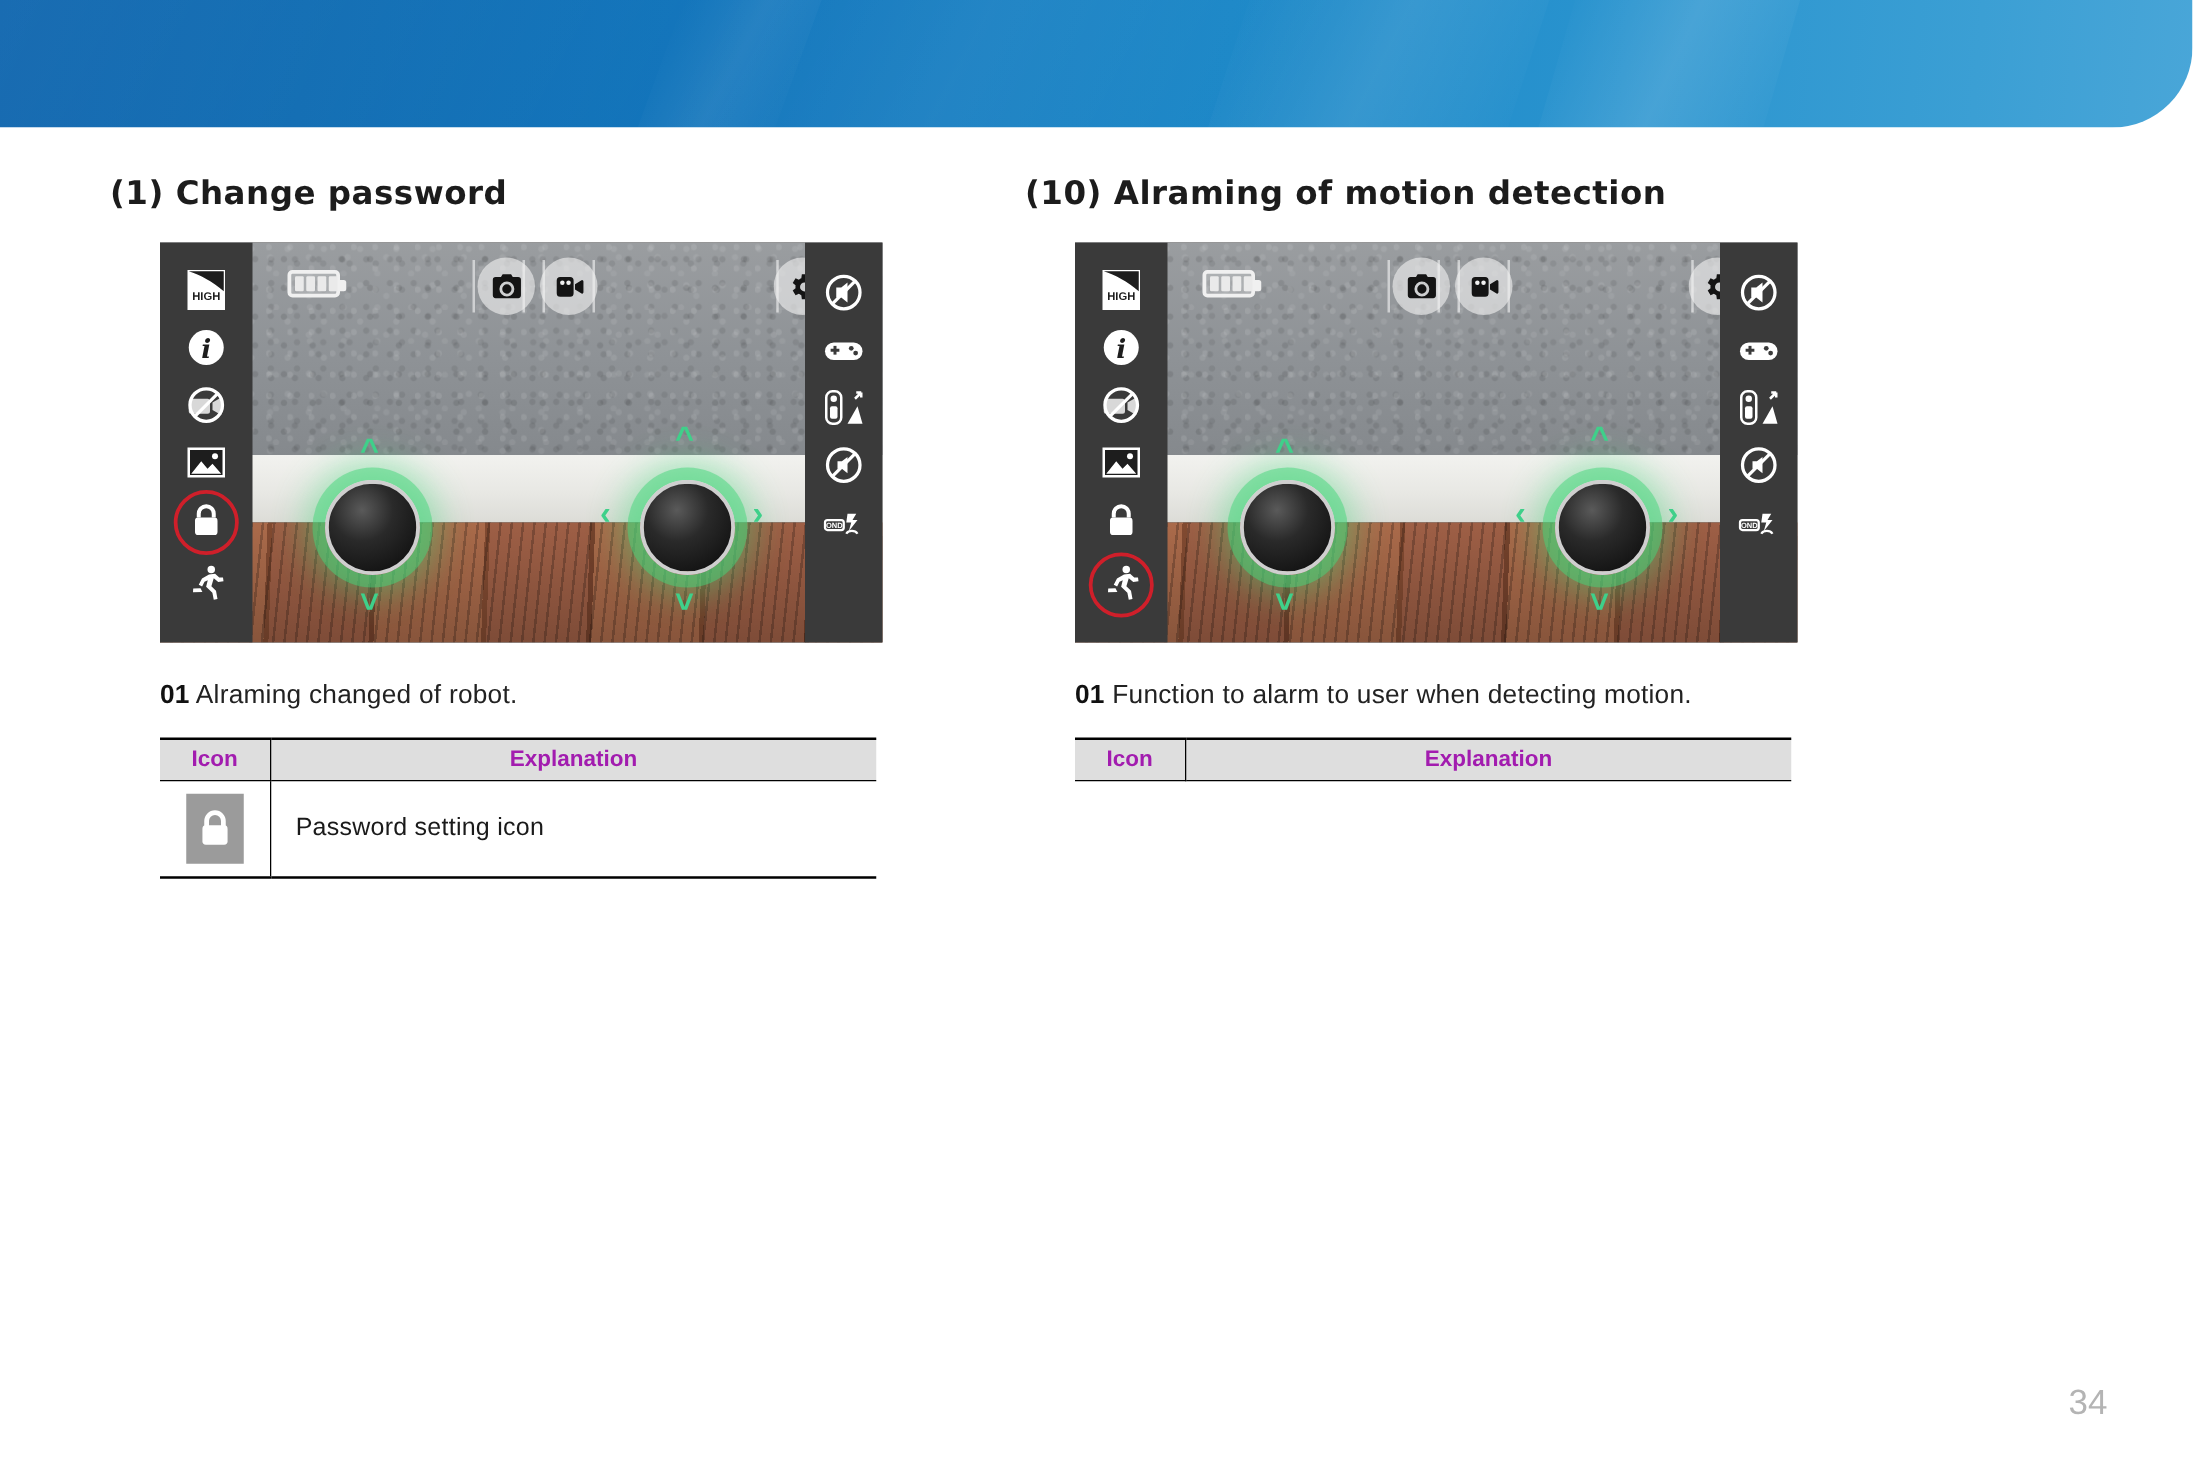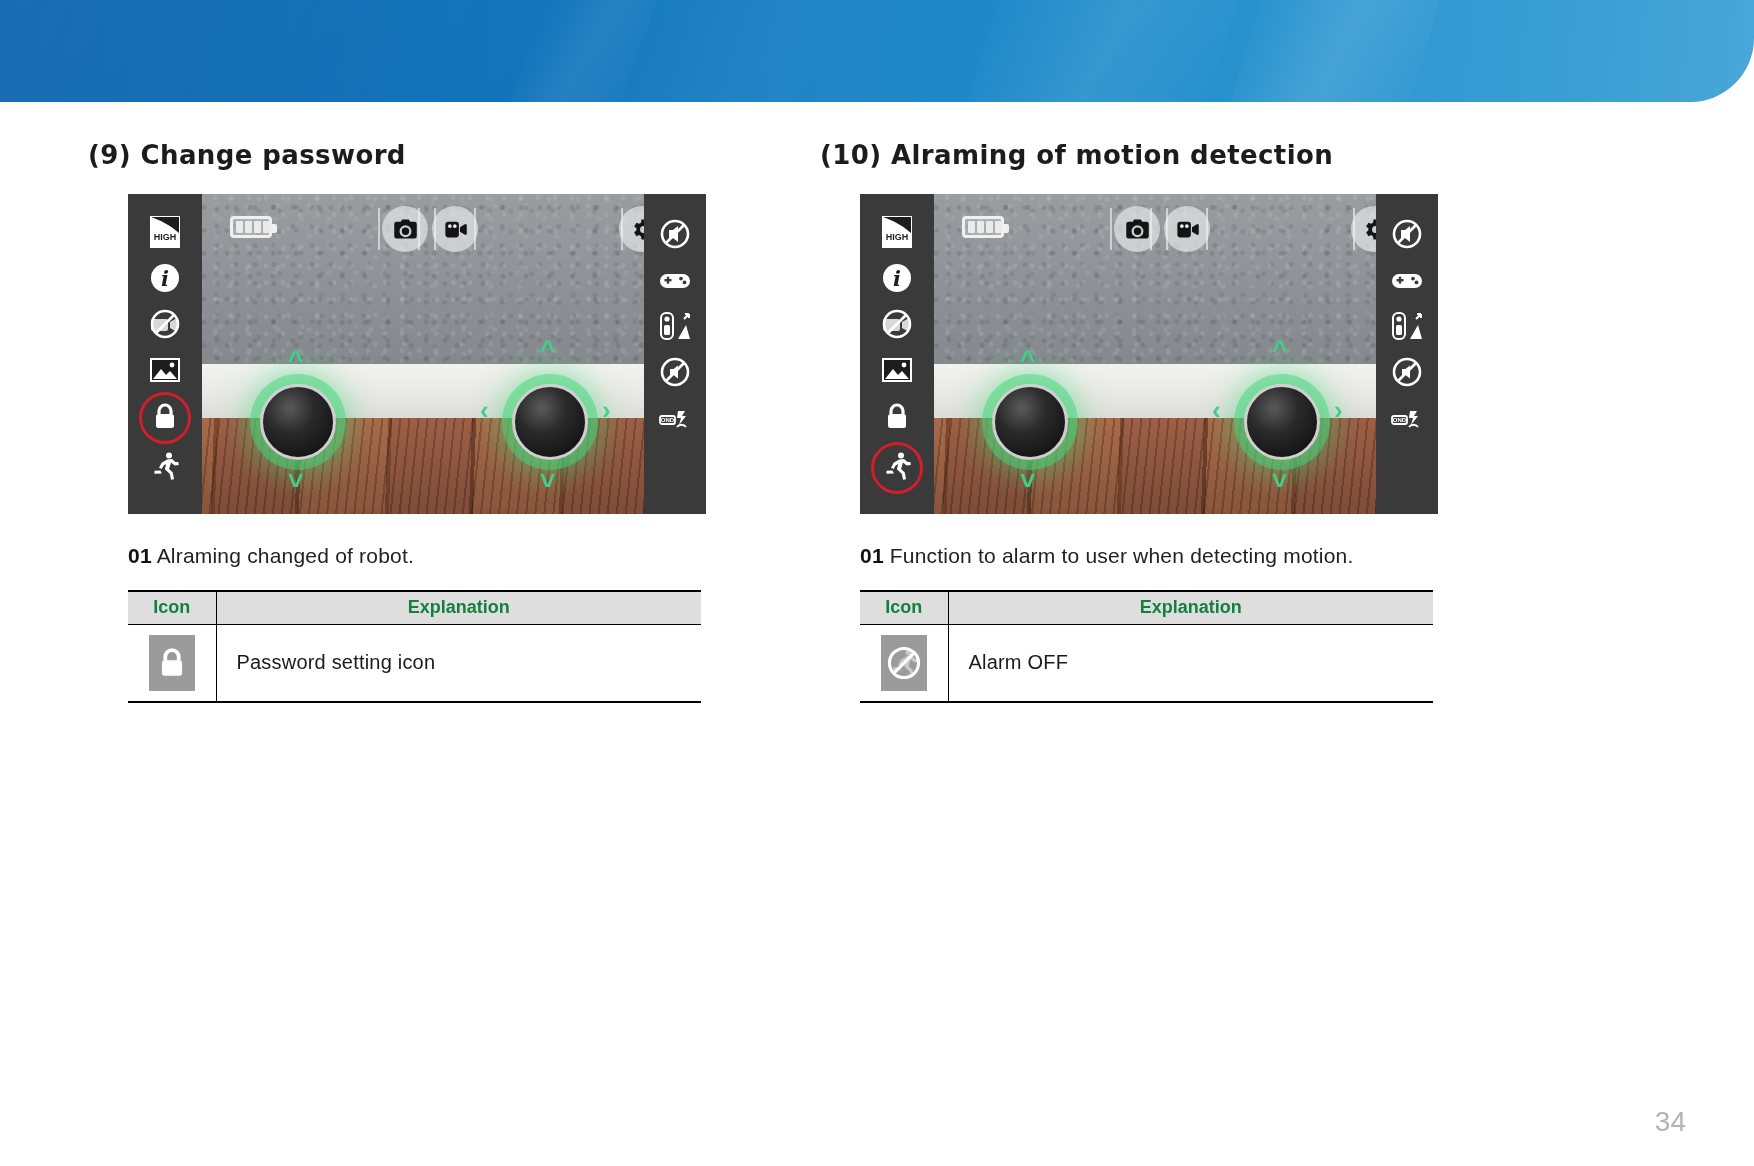--- a/index.html
+++ b/index.html
@@ -227,21 +227,21 @@
     width: 573px;
     border-collapse: collapse;
     font-family: "Liberation Sans", sans-serif;
   }
   .icon-table thead th {
     background: #dedede;
     border-top: 2.5px solid #000;
     border-bottom: 1.5px solid #000;
     font-size: 18px;
     font-weight: 700;
-    color: #15803d;
+    color: #a21caf;
     height: 33px;
     text-align: center;
   }
   .icon-table th.c-icon { width: 88px; border-right: 1.5px solid #000; }
   .icon-table tbody td {
     border-bottom: 1.5px solid #000;
     height: 78px;
     vertical-align: middle;
   }
   .icon-table tbody tr:last-child td { border-bottom: 2.5px solid #000; }
@@ -279,21 +279,21 @@
 <div class="banner">
   <div class="banner-sheen-a"></div>
   <div class="banner-sheen-b"></div>
   <div class="banner-sheen-c"></div>
 </div>
 
 <div class="content">
 
   <div class="col col-left">
 
-    <div class="section-title">(9) Change password</div>
+    <div class="section-title">(1) Change password</div>
 
     <div class="shot">
       <div class="shot-wall"></div>
       <div class="shot-skirt"></div>
       <div class="shot-floor"></div>
 
       <div class="joy" style="left:132px; top:190px;"></div>
       <div class="joy" style="left:384px; top:190px;"></div>
       <div class="chev" style="left:160px; top:153px;">^</div>
       <div class="chev" style="left:160px; top:274px;">˅</div>
@@ -588,34 +588,18 @@
     </div>
 
     <table class="icon-table">
       <thead>
         <tr>
           <th class="c-icon">Icon</th>
           <th>Explanation</th>
         </tr>
       </thead>
       <tbody>
-        <tr>
-          <td class="c-icon">
-            <span class="tile">
-              <svg viewBox="0 0 34 34">
-                <g fill="#c9c9c9">
-                  <circle cx="21" cy="7.5" r="2.6"></circle>
-                  <path d="M19.4 11l-5.2 3-2.4 4.7 2.5 1.2 1.8-3.4 2.4-1.2-1.2 4.8 4.6 4.4 1 5.3 2.8-.6-1.1-6.2-3.4-3.3 1.7-6 3.3 2.8 3.9-.6-.4-2.7-2.8-.1-3-2.8z"></path>
-                  <path d="M13 20.6l-5.4.2-.2 2.7 7-.2z"></path>
-                </g>
-                <circle cx="17" cy="17" r="13" fill="none" stroke="#fff" stroke-width="2.8"></circle>
-                <line x1="7.8" y1="26.2" x2="26.2" y2="7.8" stroke="#fff" stroke-width="2.8"></line>
-              </svg>
-            </span>
-          </td>
-          <td class="c-exp">Alarm OFF</td>
-        </tr>
       </tbody>
     </table>
   </div>
 
   <div class="page-number">34</div>
 </div>
 
 </body></html>

